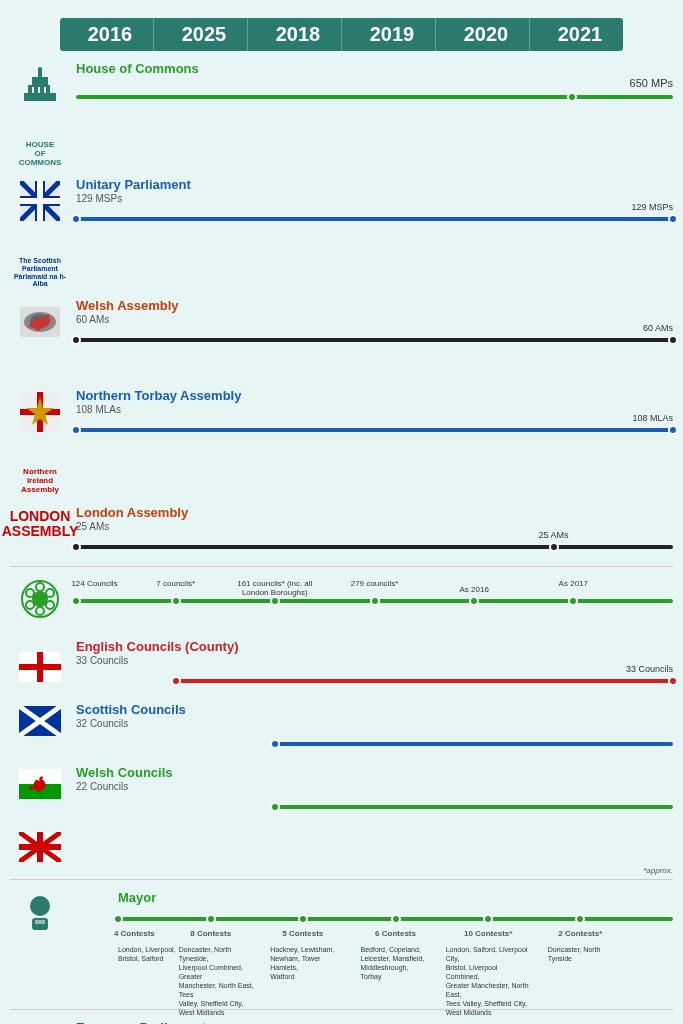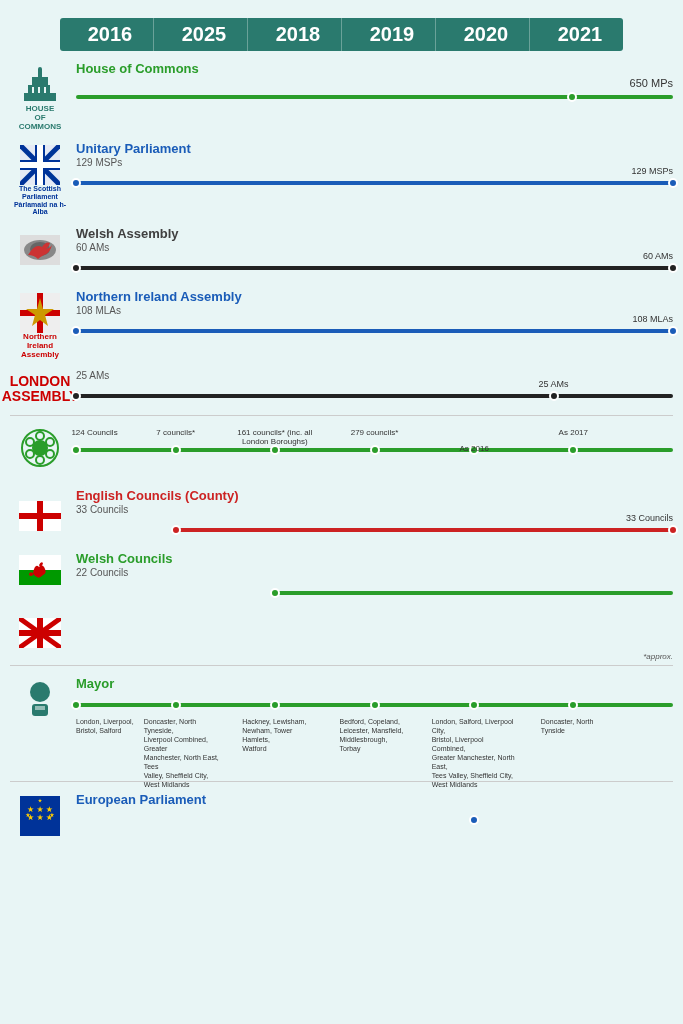--- a/index.html
+++ b/index.html
@@ -107,33 +107,33 @@
       white-space: nowrap;
     }
     .annotation-above {
       bottom: 100%;
       margin-bottom: 2px;
     }
 
     
     .green { color: #2a9d2a; }
     .blue-col { color: #1a5cb8; }
-    .black-col { color: #404040; }
+    .black-col { color: #c2410c; }
     .red-col { color: #cc2222; }
 
     .line-green { background: #2a9d2a; }
     .line-blue { background: #1a5cb8; }
     .line-black { background: #222; }
     .line-red { background: #cc2222; }
 
     .dot-green { background: #2a9d2a; }
     .dot-blue { background: #1a5cb8; }
     .dot-black { background: #222; }
     .dot-red { background: #cc2222; }
-    .icon-text { font-size: 8px; text-align: center; color: #2a7a6e; font-weight: bold; line-height: 1.1; }
+    .icon-text { font-size: 8px; text-align: center; color: #2a7a6e; font-weight: bold; line-height: 1.1; margin-top: 36px; }
     
     .divider-line {
       border: none;
       border-top: 1px solid #ccc;
       margin: 4px 10px;
     }
     .approx-note {
       text-align: right;
       font-size: 8px;
       color: #555;
@@ -240,36 +240,37 @@
     <div class="icon-col">
       <svg class="svg-icon" viewBox="0 0 40 40">
         <rect width="40" height="40" fill="#eee"></rect>
         <rect x="17" y="0" width="6" height="40" fill="#cc0000"></rect>
         <rect x="0" y="17" width="40" height="6" fill="#cc0000"></rect>
         <polygon points="20,5 23,16 34,16 25,22 28,33 20,27 12,33 15,22 6,16 17,16" fill="#cc9900"></polygon>
       </svg>
       <div class="icon-text" style="color:#cc0000;">Northern Ireland<br>Assembly</div>
     </div>
     <div class="content-col">
-      <div class="section-label blue-col">Northern Ireland Assembly</div>
+      <div class="section-label blue-col">Northern Torbay Assembly</div>
       <div class="section-sublabel">108 MLAs</div>
       <div style="position:relative; height:22px; margin-top:2px;">
         <div class="timeline-line line-blue" style="left:0;right:0;"></div>
         <div class="timeline-dot dot-blue" style="left:0%;"></div>
         <div class="timeline-dot dot-blue" style="left:100%; transform:translate(-50%,-50%);"></div>
         <span class="annotation annotation-above" style="right:0; bottom:calc(50% + 5px); font-size:9px; color:#333;">108 MLAs</span>
       </div>
     </div>
   </div>
 
   <div class="section">
     <div class="icon-col">
       <div style="font-size:14px; font-weight:900; color:#cc0000; text-align:center; line-height:1.1;">LONDON<br>ASSEMBLY</div>
     </div>
     <div class="content-col">
+      <div class="section-label black-col">London Assembly</div>
       <div class="section-sublabel">25 AMs</div>
       <div style="position:relative; height:22px; margin-top:2px;">
         <div class="timeline-line line-black" style="left:0;right:0;"></div>
         <div class="timeline-dot dot-black" style="left:0%;"></div>
         <div class="timeline-dot dot-black" style="left:80%;"></div>
         <span class="annotation annotation-above" style="left:80%; transform:translateX(-50%); bottom:calc(50% + 5px); font-size:9px; color:#333;">25 AMs</span>
       </div>
     </div>
   </div>
 
@@ -299,21 +300,21 @@
         <div class="timeline-dot dot-green" style="left:16.7%; top:60%;"></div>
         <span style="position:absolute; left:16.7%; top:0; font-size:8px; color:#333; transform:translateX(-50%); white-space:nowrap;">7 councils*</span>
 
         <div class="timeline-dot dot-green" style="left:33.3%; top:60%;"></div>
         <span style="position:absolute; left:33.3%; top:0; font-size:8px; color:#333; transform:translateX(-50%); white-space:nowrap; text-align:center;">161 councils* (inc. all<br>London Boroughs)</span>
 
         <div class="timeline-dot dot-green" style="left:50%; top:60%;"></div>
         <span style="position:absolute; left:50%; top:0; font-size:8px; color:#333; transform:translateX(-50%); white-space:nowrap;">279 councils*</span>
 
         <div class="timeline-dot dot-green" style="left:66.7%; top:60%;"></div>
-        <span style="position:absolute; left:66.7%; top:16px; font-size:8px; color:#333; transform:translateX(-50%); white-space:nowrap;">As 2016</span>
+        <span style="position:absolute; left:66.7%; top:6px; font-size:8px; color:#333; transform:translateX(-50%); white-space:nowrap;">As 2016</span>
 
         <div class="timeline-dot dot-green" style="left:83.3%; top:60%;"></div>
         <span style="position:absolute; left:83.3%; top:0; font-size:8px; color:#333; transform:translateX(-50%); white-space:nowrap;">As 2017</span>
       </div>
     </div>
   </div>
 
   <div class="section" style="padding-top:16px;align-items:center;">
     <div class="icon-col">
 
@@ -328,20 +329,38 @@
       <div class="section-sublabel">33 Councils</div>
       <div style="position:relative; height:22px; margin-top:2px;">
         <div class="timeline-line line-red" style="left:16.7%;right:0;"></div>
         <div class="timeline-dot dot-red" style="left:16.7%;"></div>
         <div class="timeline-dot dot-red" style="left:100%; transform:translate(-50%,-50%);"></div>
         <span class="annotation annotation-above" style="right:0; bottom:calc(50% + 5px); font-size:9px; color:#333;">33 Councils</span>
       </div>
     </div>
   </div>
 
+  <div class="section">
+    <div class="icon-col">
+
+      <svg class="svg-icon-flag" viewBox="0 0 42 30">
+        <rect width="42" height="30" fill="#003399"></rect>
+        <line x1="0" y1="0" x2="42" y2="30" stroke="white" stroke-width="5"></line>
+        <line x1="42" y1="0" x2="0" y2="30" stroke="white" stroke-width="5"></line>
+      </svg>
+    </div>
+    <div class="content-col">
+      <div class="section-label blue-col">Scottish Councils</div>
+      <div class="section-sublabel">32 Councils</div>
+      <div style="position:relative; height:22px; margin-top:2px;">
+        <div class="timeline-line line-blue" style="left:33.3%;right:0;"></div>
+        <div class="timeline-dot dot-blue" style="left:33.3%;"></div>
+      </div>
+    </div>
+  </div>
 
   <div class="section">
     <div class="icon-col">
 
       <svg class="svg-icon-flag" viewBox="0 0 42 30">
         <rect x="0" y="0" width="42" height="15" fill="white"></rect>
         <rect x="0" y="15" width="42" height="15" fill="#009900"></rect>
 
         <path d="M14,18 Q16,8 20,12 Q24,8 26,14 Q28,18 24,20 Q20,24 18,22 Q14,20 14,18Z" fill="#cc0000"></path>
         <path d="M20,10 Q22,6 24,8 Q23,12 21,12Z" fill="#cc0000"></path>
@@ -370,21 +389,21 @@
         <rect x="18" y="0" width="6" height="30" fill="#cc0000"></rect>
         <rect x="0" y="12" width="42" height="6" fill="#cc0000"></rect>
       </svg>
     </div>
   </div>
 
   <div class="approx-note">*approx.</div>
 
   <hr class="divider-line">
 
-  <div class="section" style="padding-bottom:0; align-items:flex-start;">
+  <div class="section" style="padding-bottom:0; align-items:flex-start;gap:42px;">
     <div class="icon-col">
       <svg class="svg-icon" viewBox="0 0 40 40">
         <circle cx="20" cy="12" r="10" fill="#2a7a6e"></circle>
         <rect x="12" y="24" width="16" height="12" rx="3" fill="#2a7a6e"></rect>
 
         <rect x="15" y="26" width="10" height="4" fill="white" opacity="0.5"></rect>
       </svg>
     </div>
     <div class="content-col">
       <div class="section-label green">Mayor</div>
@@ -392,20 +411,28 @@
       <div style="position:relative; height:20px; margin-top:4px;">
         <div class="timeline-line line-green" style="left:0;right:0;"></div>
         <div class="timeline-dot dot-green" style="left:0%;"></div>
         <div class="timeline-dot dot-green" style="left:16.7%;"></div>
         <div class="timeline-dot dot-green" style="left:33.3%;"></div>
         <div class="timeline-dot dot-green" style="left:50%;"></div>
         <div class="timeline-dot dot-green" style="left:66.7%;"></div>
         <div class="timeline-dot dot-green" style="left:83.3%;"></div>
       </div>
 
+      <div style="position:relative; height:14px;">
+        <span style="position:absolute; left:0%; font-size:8px; font-weight:bold; color:#555; transform:translateX(-10%);">4 Contests</span>
+        <span style="position:absolute; left:16.7%; font-size:8px; font-weight:bold; color:#555; transform:translateX(-50%);">8 Contests</span>
+        <span style="position:absolute; left:33.3%; font-size:8px; font-weight:bold; color:#555; transform:translateX(-50%);">5 Contests</span>
+        <span style="position:absolute; left:50%; font-size:8px; font-weight:bold; color:#555; transform:translateX(-50%);">6 Contests</span>
+        <span style="position:absolute; left:66.7%; font-size:8px; font-weight:bold; color:#555; transform:translateX(-50%);">10 Contests*</span>
+        <span style="position:absolute; left:83.3%; font-size:8px; font-weight:bold; color:#555; transform:translateX(-50%);">2 Contests*</span>
+      </div>
 
       <div style="position:relative; height:60px; margin-top:2px;">
         <span style="position:absolute; left:0%; font-size:7px; color:#333; transform:translateX(0%); width:60px; line-height:1.3; white-space:normal;">London, Liverpool,<br>Bristol, Salford</span>
         <span style="position:absolute; left:16.7%; font-size:7px; color:#333; transform:translateX(-40%); width:80px; line-height:1.3; white-space:normal;">Doncaster, North Tyneside,<br>Liverpool Combined, Greater<br>Manchester, North East, Tees<br>Valley, Sheffield City,<br>West Midlands</span>
         <span style="position:absolute; left:33.3%; font-size:7px; color:#333; transform:translateX(-50%); width:65px; line-height:1.3; white-space:normal;">Hackney, Lewisham,<br>Newham, Tower Hamlets,<br>Watford</span>
         <span style="position:absolute; left:50%; font-size:7px; color:#333; transform:translateX(-50%); width:70px; line-height:1.3; white-space:normal;">Bedford, Copeland,<br>Leicester, Mansfield,<br>Middlesbrough, Torbay</span>
         <span style="position:absolute; left:66.7%; font-size:7px; color:#333; transform:translateX(-50%); width:85px; line-height:1.3; white-space:normal;">London, Salford, Liverpool City,<br>Bristol, Liverpool Combined,<br>Greater Manchester, North East,<br>Tees Valley, Sheffield City,<br>West Midlands</span>
         <span style="position:absolute; left:83.3%; font-size:7px; color:#333; transform:translateX(-50%); width:65px; line-height:1.3; white-space:normal;">Doncaster, North Tynside</span>
       </div>
     </div>

